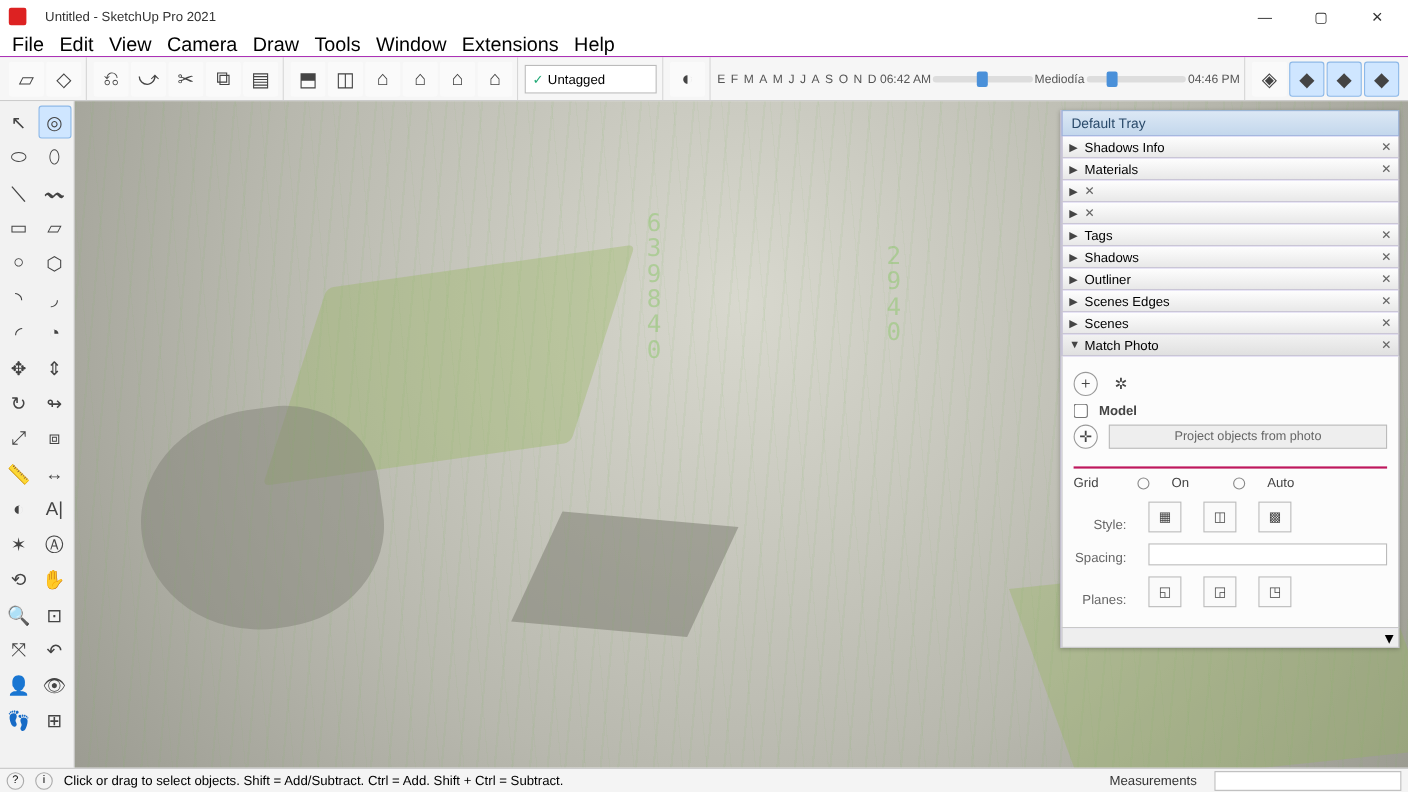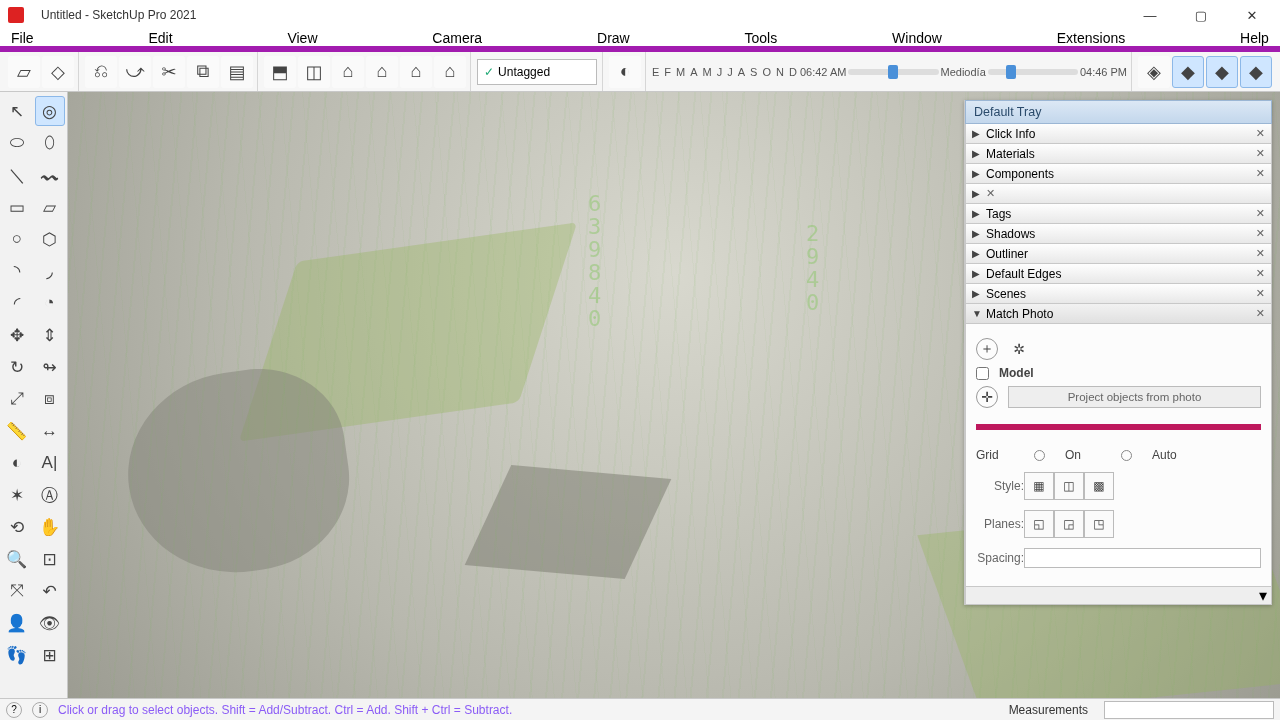--- a/index.html
+++ b/index.html
@@ -5,21 +5,21 @@
 * { box-sizing: border-box; margin: 0; padding: 0; font-family: "Segoe UI", Tahoma, sans-serif; }
 html, body { width: 1280px; height: 720px; overflow: hidden; background: #f0f0f0; }
 
 
 .titlebar { height: 30px; background: #fff; display: flex; align-items: center; padding: 0 8px; font-size: 12px; color: #333; gap: 11px; }
 .titlebar .app-icon { width: 16px; height: 16px; background: #d22; border-radius: 2px; margin-right: 6px; display:inline-block; }
 .titlebar .title { flex: 1; }
 .titlebar .win-btn { width: 40px; height: 30px; display: flex; align-items: center; justify-content: center; font-size: 13px; color: #333; }
 
 
-.menubar { height: 22px; background: #fff; display: flex; align-items: center; padding: 0 4px; font-size: 14px; border-bottom: 6px solid #a21caf; justify-content: space-between; }
+.menubar { height: 22px; background: #fff; display: flex; align-items: center; padding: 0 4px; font-size: 18px; border-bottom: 1px solid #a21caf; }
 .menubar .menu-item { padding: 2px 7px; }
 
 
 .toolbar { height: 40px; background: #f6f6f6; border-bottom: 1px solid #c8c8c8; display: flex; align-items: center; padding: 0 4px; gap: 2px; }
 .toolbar .tb-group { display: flex; gap: 2px; align-items: center; padding: 0 4px; border-right: 1px solid #d6d6d6; height: 100%; }
 .toolbar .tb-group:last-child { border-right: none; }
 .tb-btn { width: 32px; height: 32px; display: flex; align-items: center; justify-content: center; border: 1px solid transparent; border-radius: 3px; font-size: 18px; color: #444; background:#fafafa; }
 .tb-btn.active { background: #cfe6ff; border-color: #8cb8e8; }
 .tag-dropdown { height: 26px; min-width: 120px; background: #fff; border: 1px solid #bbb; display: flex; align-items: center; padding: 0 6px; font-size: 12px; }
 .tag-dropdown .check { color: #2a7; margin-right: 4px; }
@@ -56,32 +56,32 @@
 .tray-title { background: linear-gradient(#dce8f5,#c3d7ec); padding:4px 8px; font-size:12.5px; color:#2a4a6a; border:1px solid #9bb6d4; }
 .panel-head { height:20px; background: linear-gradient(#fefefe,#e8e8e8); border:1px solid #c8c8c8; border-top:none; display:flex; align-items:center; font-size:12px; padding:0 6px; }
 .panel-head.exp { background: linear-gradient(#f2f2f2,#e0e0e0); }
 .panel-head .arrow { width:10px; display:inline-block; color:#444; margin-right:4px; font-size:10px; }
 .panel-head .label { flex:1; }
 .panel-head .close { color:#666; font-size:11px; }
 .panel-body { background:#fcfcfc; border:1px solid #c8c8c8; border-top:none; padding:8px 10px; font-size:12px; color:#444; }
 .mp-row { display:flex; align-items:center; gap:10px; margin:6px 0; }
 .mp-icon { width:22px; height:22px; border:1px solid #999; border-radius:50%; display:flex; align-items:center; justify-content:center; font-size:14px; }
 .mp-btn { flex:1; background:#eee; border:1px solid #bbb; padding:4px; text-align:center; font-size:11.5px; color:#666; }
-.mp-section { border-top:6px solid #be185d; margin-top:16px; padding-top:12px; }
+.mp-section { border-top:2px solid #be185d; margin-top:16px; padding-top:0; }
 .mp-radio { display:inline-flex; align-items:center; gap:20px; margin-right:30px; }
 .mp-radio .dot { width:11px; height:11px; border:1px solid #888; border-radius:50%; }
-.mp-style-row { display:flex; align-items:center; margin:10px 0; }
+.mp-style-row { display:flex; align-items:flex-end; gap:20px; margin:10px 0; }
 .mp-style-row .lbl { width:48px; text-align:right; color:#666; }
 .mp-style-btn { width:30px; height:28px; border:1px solid #bbb; background:#fafafa; display:flex; align-items:center; justify-content:center; }
 .scroll-stub { height:18px; background:#eee; border:1px solid #c8c8c8; border-top:none; display:flex; justify-content:flex-end; align-items:center; padding-right:4px; }
 
 
 .statusbar { position:absolute; bottom:0; left:0; right:0; height:22px; background:#f4f4f4; border-top:1px solid #c8c8c8; display:flex; align-items:center; font-size:12px; padding:0 6px; gap:10px; }
 .statusbar .sb-icon { width:16px; height:16px; display:inline-flex; align-items:center; justify-content:center; border:1px solid #aaa; border-radius:50%; font-size:10px; }
-.statusbar .hint { flex:1; color:#8b5cf6; }
+.statusbar .hint { flex:1; color:#000000; }
 .statusbar .meas-label { color:#333; padding:0 6px; }
 .statusbar .meas-box { width:170px; height:18px; background:#fff; border:1px solid #bbb; }
 </style>
 </head>
 <body>
 
 <div class="titlebar">
   <span class="app-icon"></span>
   <span class="title">Untitled - SketchUp Pro 2021</span>
   <div class="win-btn">—</div>
@@ -213,31 +213,30 @@
     <div class="digits" style="left:738px; top:130px">2<br>9<br>4<br>0</div>
     <div class="overlay"></div>
   </div>
 </div>
 
 <div class="tray">
   <div class="tray-title">Default Tray</div>
 
   <div class="panel-head">
       <span class="arrow">▶</span>
-      <span class="label">Click Info</span>
+      <span class="label">Shadows Info</span>
       <span class="close">✕</span>
     </div>
   <div class="panel-head">
       <span class="arrow">▶</span>
       <span class="label">Materials</span>
       <span class="close">✕</span>
     </div>
   <div class="panel-head">
       <span class="arrow">▶</span>
-      <span class="label">Components</span>
       <span class="close">✕</span>
     </div>
   <div class="panel-head">
       <span class="arrow">▶</span>
       <span class="close">✕</span>
     </div>
   <div class="panel-head">
       <span class="arrow">▶</span>
       <span class="label">Tags</span>
       <span class="close">✕</span>
@@ -247,21 +246,21 @@
       <span class="label">Shadows</span>
       <span class="close">✕</span>
     </div>
   <div class="panel-head">
       <span class="arrow">▶</span>
       <span class="label">Outliner</span>
       <span class="close">✕</span>
     </div>
   <div class="panel-head">
       <span class="arrow">▶</span>
-      <span class="label">Default Edges</span>
+      <span class="label">Scenes Edges</span>
       <span class="close">✕</span>
     </div>
   <div class="panel-head">
       <span class="arrow">▶</span>
       <span class="label">Scenes</span>
       <span class="close">✕</span>
     </div>
   <div class="panel-head exp">
       <span class="arrow">▼</span>
       <span class="label">Match Photo</span>
@@ -293,28 +292,28 @@
             <span>Auto</span>
           </label>
       </div>
       <div class="mp-style-row">
         <span class="lbl">Style:</span>
         <div class="mp-style-btn">▦</div>
         <div class="mp-style-btn">◫</div>
         <div class="mp-style-btn">▩</div>
       </div>
       <div class="mp-style-row">
+        <span class="lbl">Spacing:</span>
+        <input type="text" style="flex: 1 1 0%; height: 20px; border: 1px solid rgb(187, 187, 187); background: rgb(255, 255, 255);">
+      </div>
+      <div class="mp-style-row">
         <span class="lbl">Planes:</span>
         <div class="mp-style-btn">◱</div>
         <div class="mp-style-btn">◲</div>
         <div class="mp-style-btn">◳</div>
-      </div>
-      <div class="mp-style-row">
-        <span class="lbl">Spacing:</span>
-        <input type="text" style="flex: 1 1 0%; height: 20px; border: 1px solid rgb(187, 187, 187); background: rgb(255, 255, 255);">
       </div>
     </div>
   </div>
   <div class="scroll-stub">▾</div>
 </div>
 
 <div class="statusbar">
   <span class="sb-icon">?</span>
   <span class="sb-icon">i</span>
   <span class="hint">Click or drag to select objects. Shift = Add/Subtract. Ctrl = Add. Shift + Ctrl = Subtract.</span>

